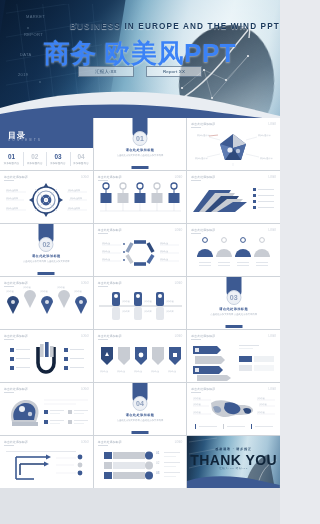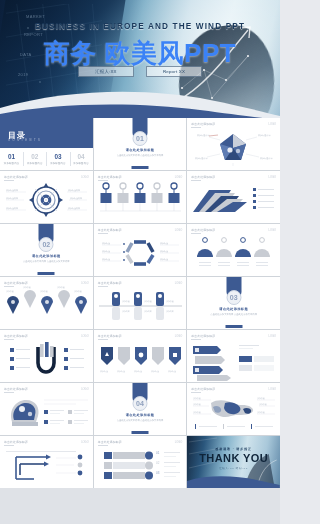--- a/index.html
+++ b/index.html
@@ -29,21 +29,21 @@
     position:absolute; right:6px; bottom:-12px; width:96px; height:104px;
     background:linear-gradient(160deg, rgba(22,40,58,.88), rgba(48,74,96,.72) 55%, rgba(120,150,170,.34));
     border-radius:52% 40% 30% 60% / 60% 48% 52% 40%;
     transform:rotate(-7deg);
     filter:blur(.2px);
   }
   .hero-wave { position:absolute; left:0; bottom:-2px; width:280px; height:34px; }
   .hero-wave2 { position:absolute; left:0; bottom:-4px; width:280px; height:24px; }
 
   .hero-sub {
-    position:absolute; left:0; right:0; top:22px; text-align:center;
+    position:absolute; left:0; right:0; top:22px; text-align:right;
     font-size:8.2px; letter-spacing:1.15px; color:#1b3a5c; font-weight:600;
     text-shadow:0 1px 1px rgba(255,255,255,.55);
   }
   .hero-title {
     position:absolute; left:0; right:0; top:36px; text-align:center;
     font-size:26px; font-weight:bold; color:#3b82f6; letter-spacing:.5px;
     text-shadow:0 1px 2px rgba(255,255,255,.45);
   }
   .hero-tags { position:absolute; left:0; right:0; top:66px; display:flex; justify-content:center; gap:12px; }
   .hero-tag {
@@ -87,21 +87,21 @@
   .sec .circ { position:absolute; left:50%; transform:translateX(-50%); top:13px; width:15px; height:15px; border-radius:50%;
     background:#eef1f6; border:1px solid #c9d2e0; display:flex; align-items:center; justify-content:center;
     font-size:7px; font-weight:bold; color:#8fa0bd; }
   .sec .st { position:absolute; left:0; right:0; top:30px; text-align:center; font-size:3.2px; color:#3d5a92; font-weight:bold; letter-spacing:.4px; }
   .sec .sd { position:absolute; left:0; right:0; top:35.5px; text-align:center; font-size:2.3px; color:#aab3c0; line-height:3.4px; }
 
   
   .ty { background:linear-gradient(100deg,#14283f 0%,#2a567c 18%,#86b4cc 40%,#cfe3ec 60%,#a9c8da 80%,#5d86a6 100%); }
   .ty .tywave { position:absolute; left:0; bottom:0; width:100%; height:16px; }
   .ty .tytop { position:absolute; left:0; right:0; top:11px; text-align:center; font-size:3px; color:#1b3a5c; letter-spacing:.9px; font-weight:bold; }
-  .ty .tymain { position:absolute; left:0; right:0; top:16px; text-align:center; font-size:11px; font-weight:bold; color:#0f2439; letter-spacing:.4px; }
+  .ty .tymain { position:absolute; left:0; right:0; top:16px; text-align:center; font-size:14px; font-weight:bold; color:#0f2439; letter-spacing:.4px; }
   .ty .tybot { position:absolute; left:0; right:0; top:31px; text-align:center; font-size:2.4px; color:#3a5b79; letter-spacing:.7px; }
   svg { display:block; }
 </style>
 </head>
 <body>
 
 <div class="page">
 
   <div class="hero">
     <div class="hero-bg"></div>

